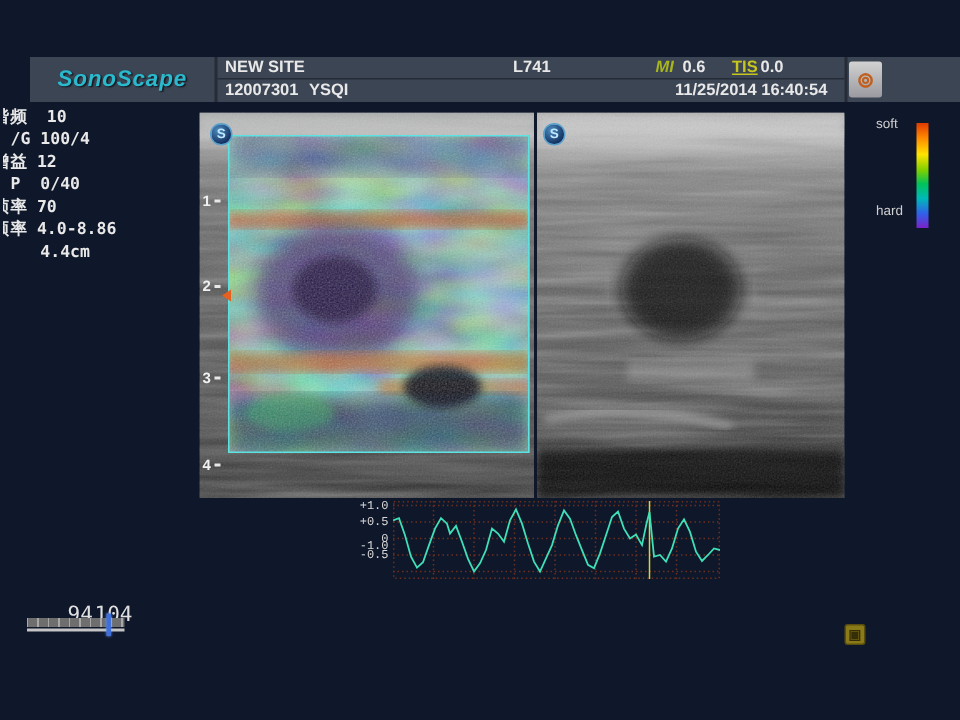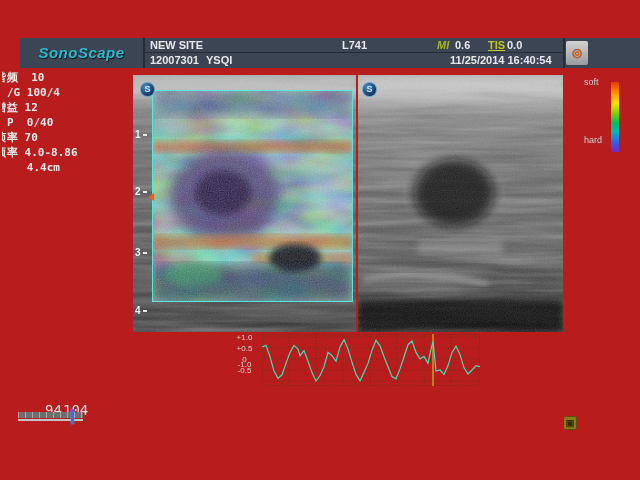--- a/index.html
+++ b/index.html
@@ -1,16 +1,16 @@
 <!DOCTYPE html>
 <html><head>
 <meta charset="utf-8">
 <style>
   html,body{margin:0;padding:0;background:#000;}
-  #screen{position:relative;width:640px;height:480px;background:#b91c1c;overflow:hidden;
+  #screen{position:relative;width:640px;height:480px;background:#0f172a;overflow:hidden;
           font-family:"Liberation Sans",sans-serif;}
 
   
   #header{position:absolute;left:20px;top:38px;width:620px;height:30px;background:#3c4554;}
   #logo-block{position:absolute;left:0;top:0;width:123px;height:30px;border-right:2px solid #252c38;
               text-align:center;line-height:30px;}
   #logo-text{font-style:italic;font-weight:bold;font-size:15px;color:#2bbacd;letter-spacing:.5px;
              text-shadow:1px 1px 1px #10151c;}
   .hdr-txt{position:absolute;font-size:11px;font-weight:bold;color:#e8e8e8;white-space:nowrap;}
   #hdr-row-divider{position:absolute;left:125px;top:14px;width:418px;height:1px;background:#252c38;}
@@ -42,22 +42,22 @@
                 border-top:4px solid transparent;border-bottom:4px solid transparent;
                 border-right:6px solid #e8601e;}
 
   
   #elasto-bar{position:absolute;left:611px;top:82px;width:8px;height:70px;
               background:linear-gradient(#e03a00,#ff8800 14%,#ffe400 30%,#7ed000 45%,#00c25a 58%,#00b8b8 72%,#2f62e8 86%,#7a22c8);}
   .scale-label{position:absolute;font-size:9px;color:#cfcfcf;}
 
   
   #graph{position:absolute;left:262px;top:334px;width:218px;height:52px;}
-  .ylab{position:absolute;left:230px;width:29px;text-align:center;font-size:8px;color:#d8d8d8;
-        font-family:Liberation Sans, sans-serif;}
+  .ylab{position:absolute;left:230px;width:29px;text-align:right;font-size:8px;color:#d8d8d8;
+        font-family:Liberation Mono, monospace;}
 
   
   #scrub-ruler{position:absolute;left:18px;top:412px;width:65px;height:6px;
                background:repeating-linear-gradient(90deg,#a8a8a8 0 1px,#6e6e6e 1px 7px);}
   #scrub-line{position:absolute;left:18px;top:419px;width:65px;height:2px;background:#c4c4c4;}
   #scrub-marker{position:absolute;left:71px;top:409px;width:3px;height:15px;background:#3f6fd8;
                 box-shadow:0 0 2px #6f9ff8;}
   .scrub-lab{position:absolute;top:402px;font-size:14px;color:#e0e0e0;font-family:"DejaVu Sans Mono",monospace;}
 
   

